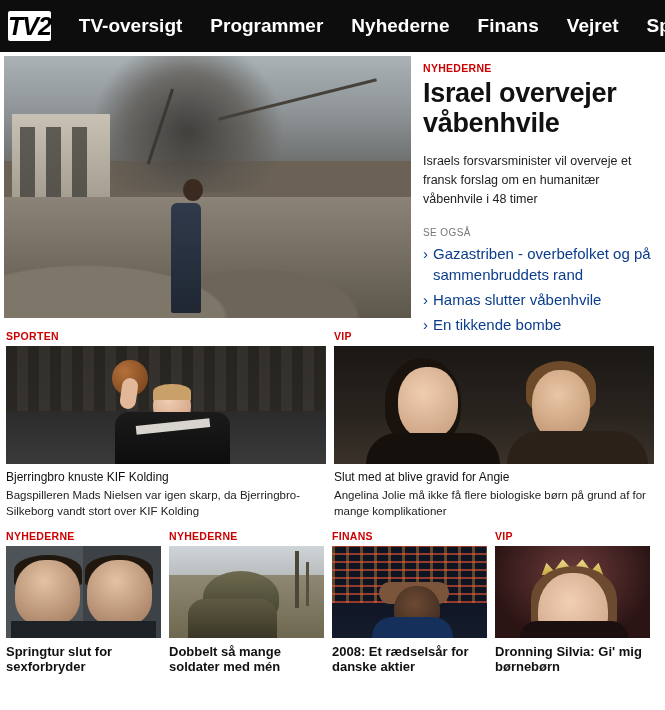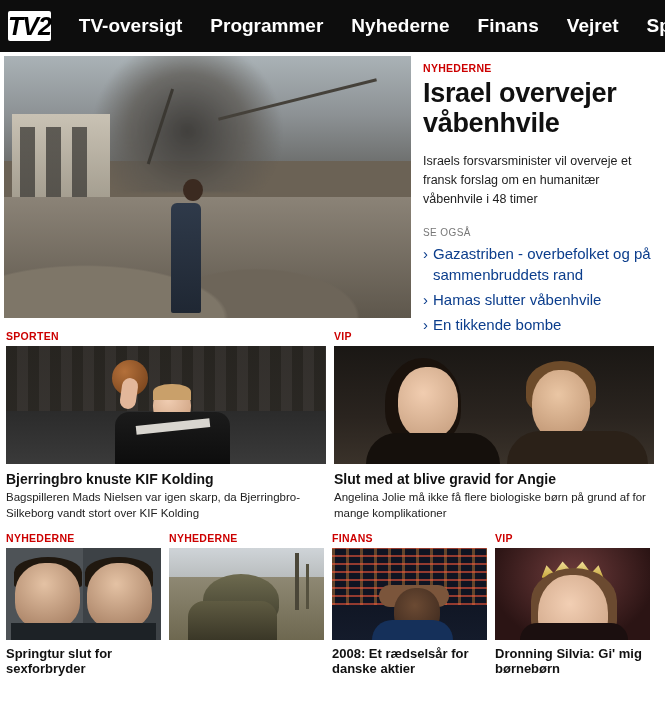--- a/index.html
+++ b/index.html
@@ -123,22 +123,22 @@
   }
   .mid-col { width: 320px; }
   .mid-img {
     width: 320px;
     height: 118px;
     overflow: hidden;
     position: relative;
     background: #5a5a50;
   }
   .mid-head {
-    font-size: 14px;
-    font-weight: bold;
+    font-size: 12px;
+    font-weight: normal;
     color: #111;
     margin: 7px 0 3px 0;
     line-height: 1.15;
   }
   .mid-sum {
     font-size: 11.5px;
     line-height: 1.38;
     color: #222;
   }
 
@@ -375,20 +375,21 @@
     <div class="bot-col">
       <div class="kicker">NYHEDERNE</div>
       <div class="bot-img">
         <div class="ph sol">
           <div class="sol-pole"></div>
           <div class="sol-pole2"></div>
           <div class="sol-helmet"></div>
           <div class="sol-body"></div>
         </div>
       </div>
+      <div class="bot-head">Dobbelt så mange soldater med mén</div>
     </div>
 
     <div class="bot-col">
       <div class="kicker">FINANS</div>
       <div class="bot-img">
         <div class="ph stk">
           <div class="stk-board"></div>
           <div class="stk-hands"></div>
           <div class="stk-head"></div>
           <div class="stk-body"></div>

